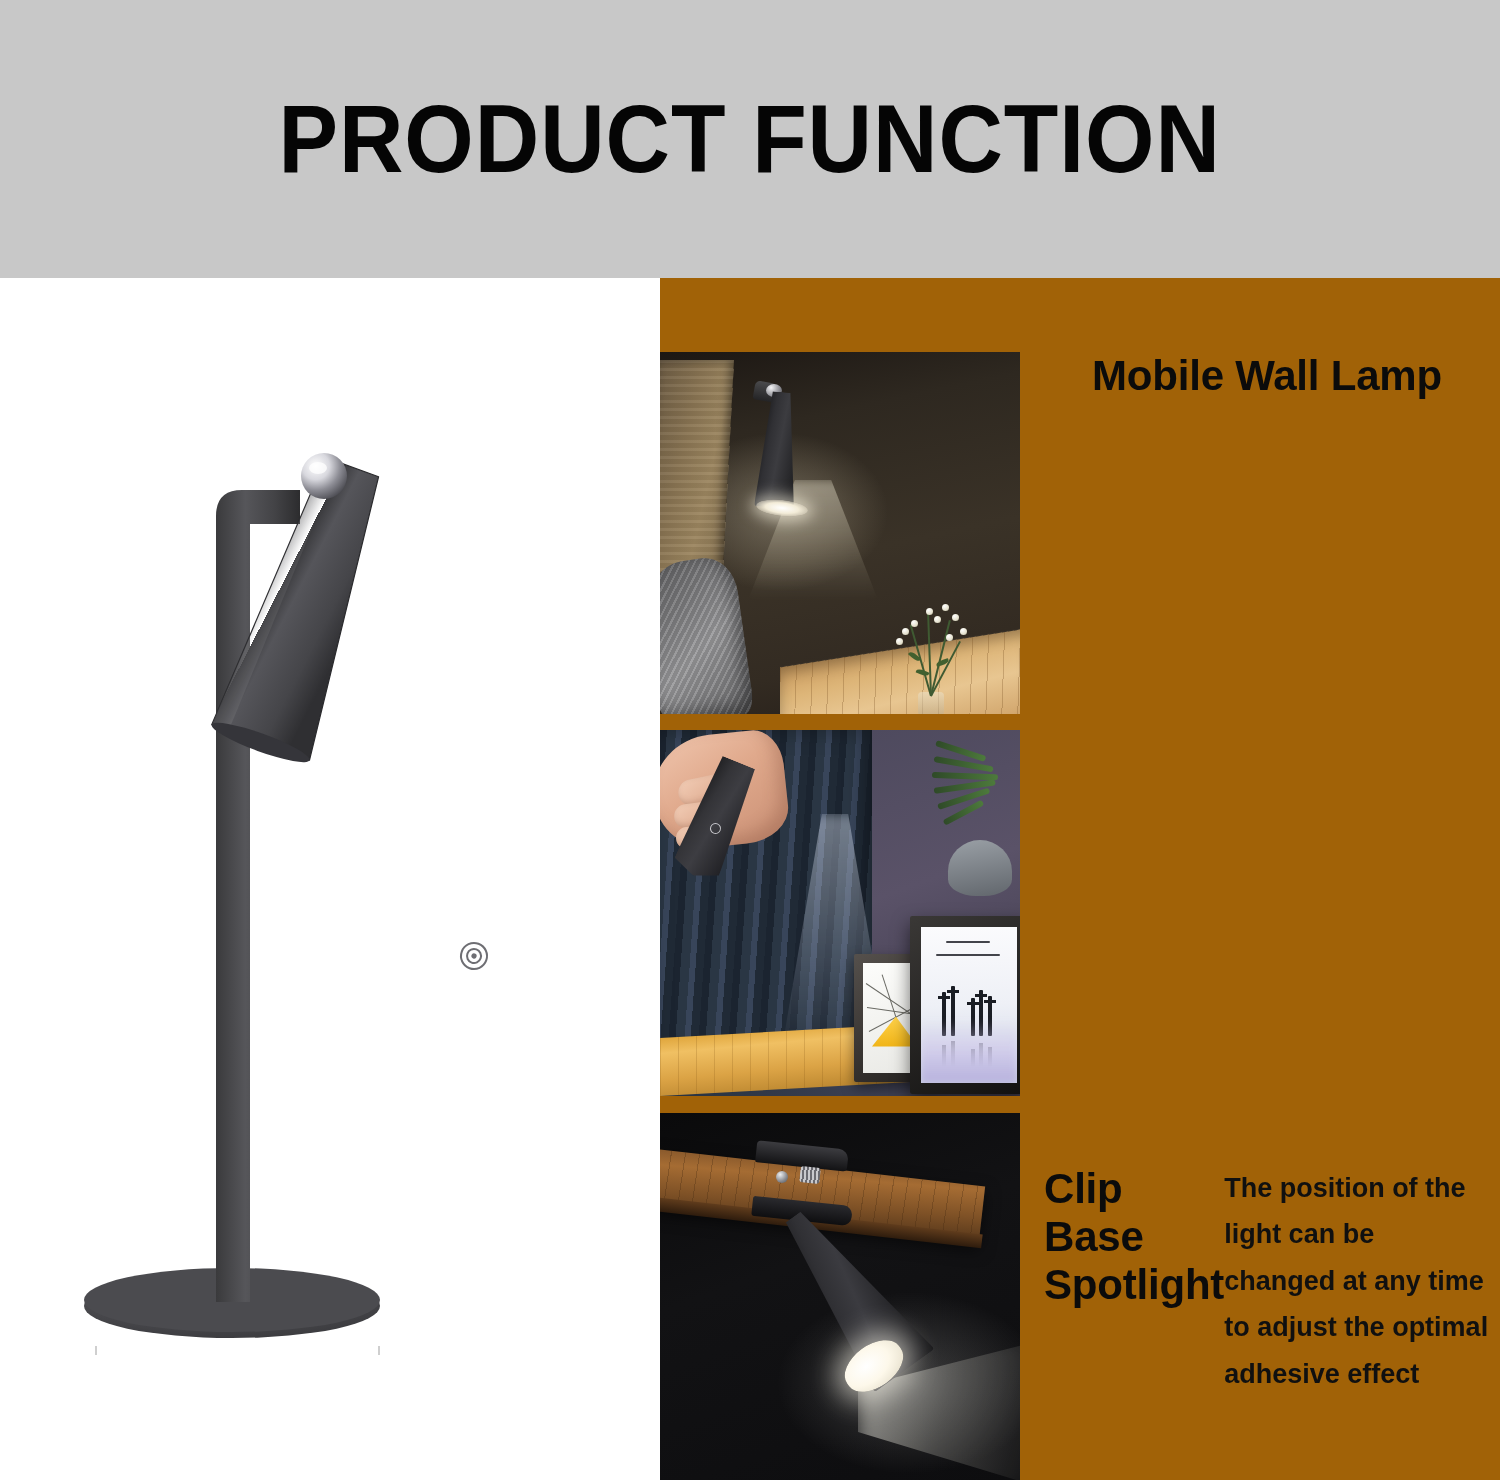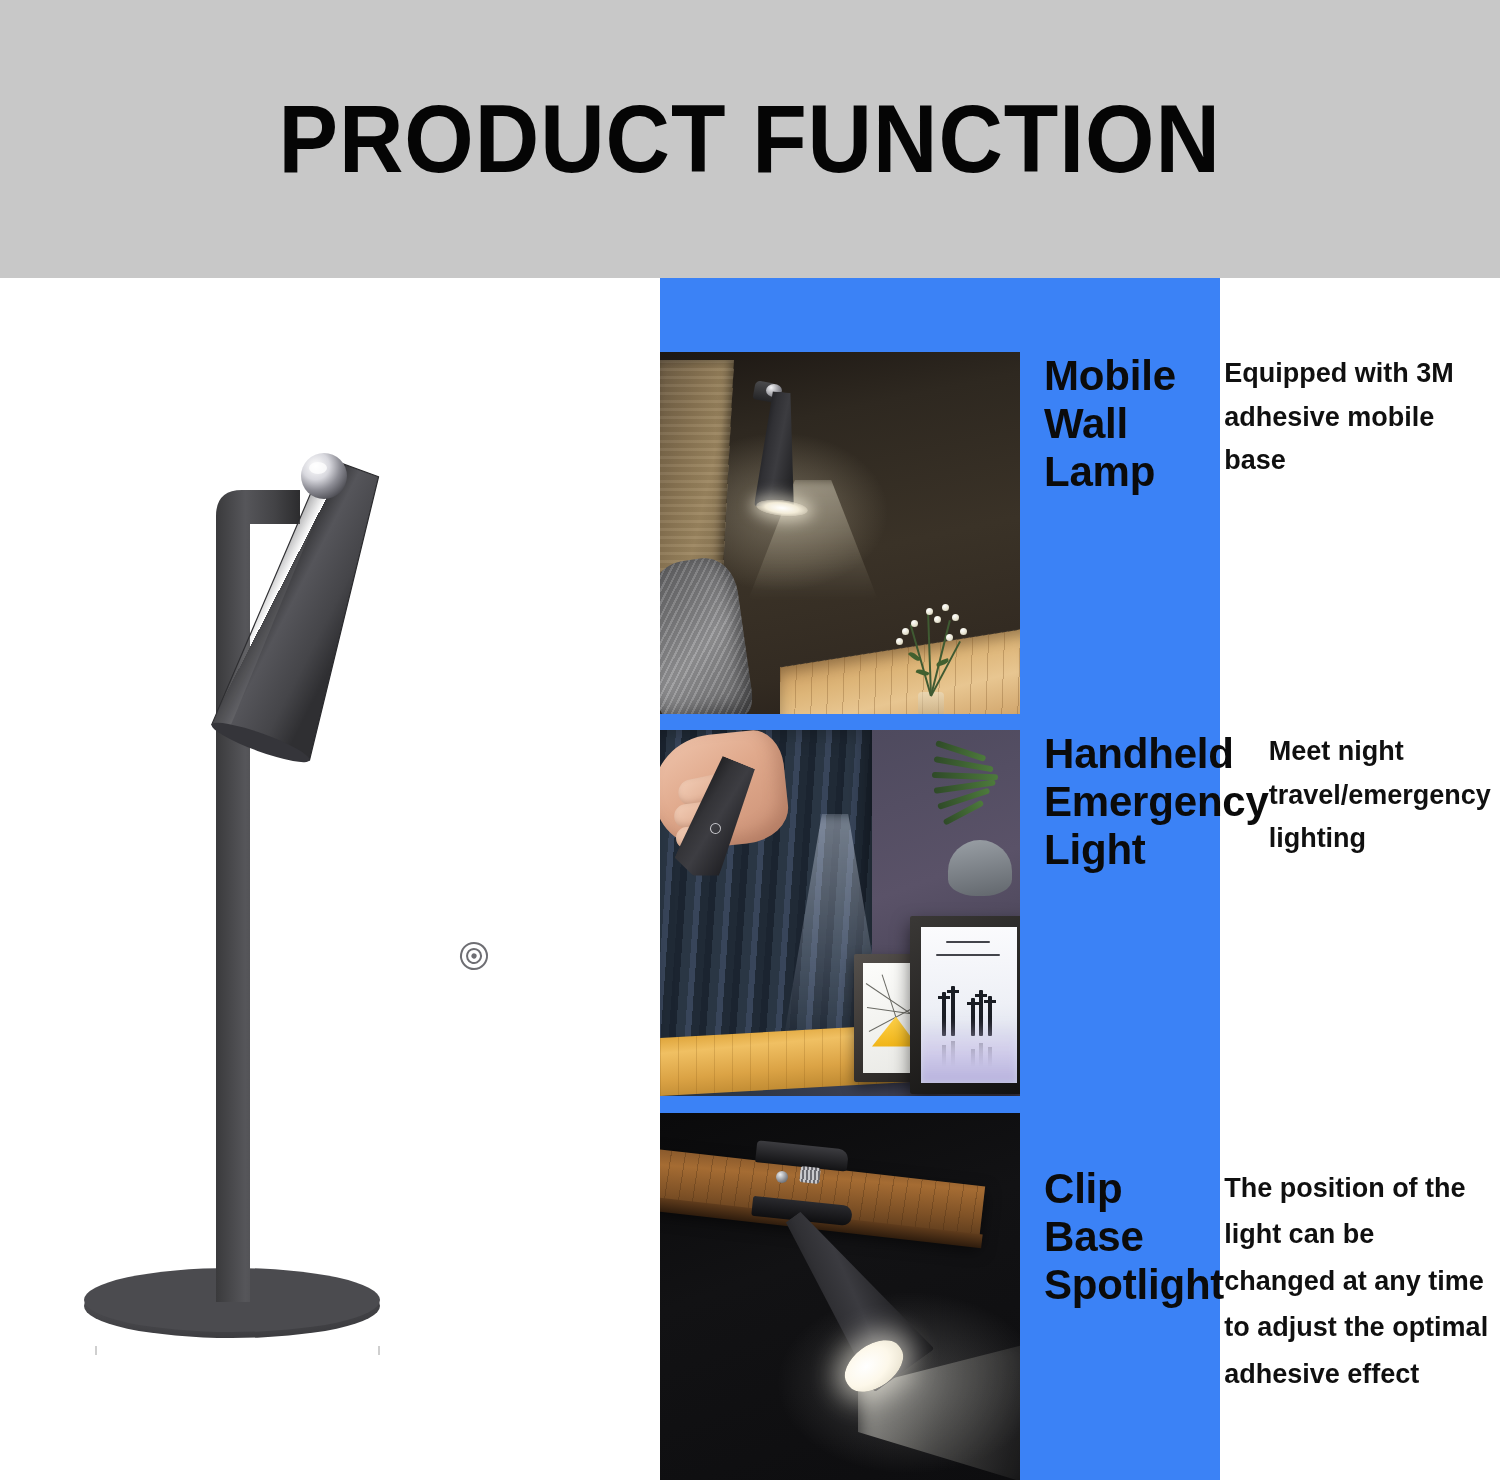--- a/index.html
+++ b/index.html
@@ -2,21 +2,21 @@
 <html><head>
 <meta charset="utf-8">
 <style>
   * { box-sizing: border-box; margin: 0; padding: 0; }
   html, body {
     width: 1500px; height: 1480px;
     background: #ffffff;
     font-family: "Liberation Sans", sans-serif;
     overflow: hidden;
   }
-  .page { position: relative; width: 1220px; height: 1480px; background: #3b82f6; padding-left: 44px; }
+  .page { position: relative; width: 1500px; height: 1480px; background: #a16207; padding-left: 44px; }
 
   
   .header-banner {
     position: absolute; left: 0; top: 0; width: 1500px; height: 278px;
     background: #c8c8c8;
     display: flex; align-items: center; justify-content: center;
   }
   .header-title {
     font-family: "Liberation Sans Narrow", "Liberation Sans", sans-serif;
     font-weight: 700;
@@ -413,21 +413,20 @@
           <div class="bloom" style="left:72px; top:20px;"></div>
           <div class="bloom" style="left:80px; top:34px;"></div>
           <div class="bloom" style="left:66px; top:40px;"></div>
           <div class="leaf" style="left:36px; top:76px; transform:rotate(22deg);"></div>
           <div class="leaf" style="left:56px; top:66px; transform:rotate(-18deg);"></div>
           <div class="leaf" style="left:28px; top:60px; transform:rotate(40deg);"></div>
         </div>
       </div>
       <div class="feature-text t1">
         <div class="feat-title">Mobile Wall Lamp</div>
-        <div class="feat-desc">Equipped with 3M adhesive mobile base</div>
       </div>
     </div>
 
     <div class="feature-row r2">
       <div class="photo">
         <div class="p2-bg"></div>
         <div class="p2-curtain"></div>
         <div class="p2-wallr"></div>
         <div class="p2-fern">
           <div class="frond" style="left:10px; top:6px;  transform:rotate(18deg);  width:52px;"></div>
@@ -468,24 +467,20 @@
             <div class="water-haze"></div>
           </div>
         </div>
 
         <div class="p2-hand"></div>
         <div class="finger" style="left:18px; top:46px; width:60px; height:26px; transform:rotate(-12deg);"></div>
         <div class="finger" style="left:14px; top:72px; width:56px; height:24px; transform:rotate(-8deg);"></div>
         <div class="finger" style="left:16px; top:96px; width:48px; height:22px; transform:rotate(-4deg);"></div>
         <div class="p2-device"></div>
         <div class="p2-btn"></div>
-      </div>
-      <div class="feature-text t2">
-        <div class="feat-title two-line">Handheld Emergency Light</div>
-        <div class="feat-desc">Meet night travel/emergency lighting</div>
       </div>
     </div>
 
     <div class="feature-row r3">
       <div class="photo">
         <div class="p3-bg"></div>
         <div class="p3-beam"></div>
         <div class="p3-board"></div>
         <div class="p3-board-edge"></div>
         <div class="p3-clip-top"></div>

